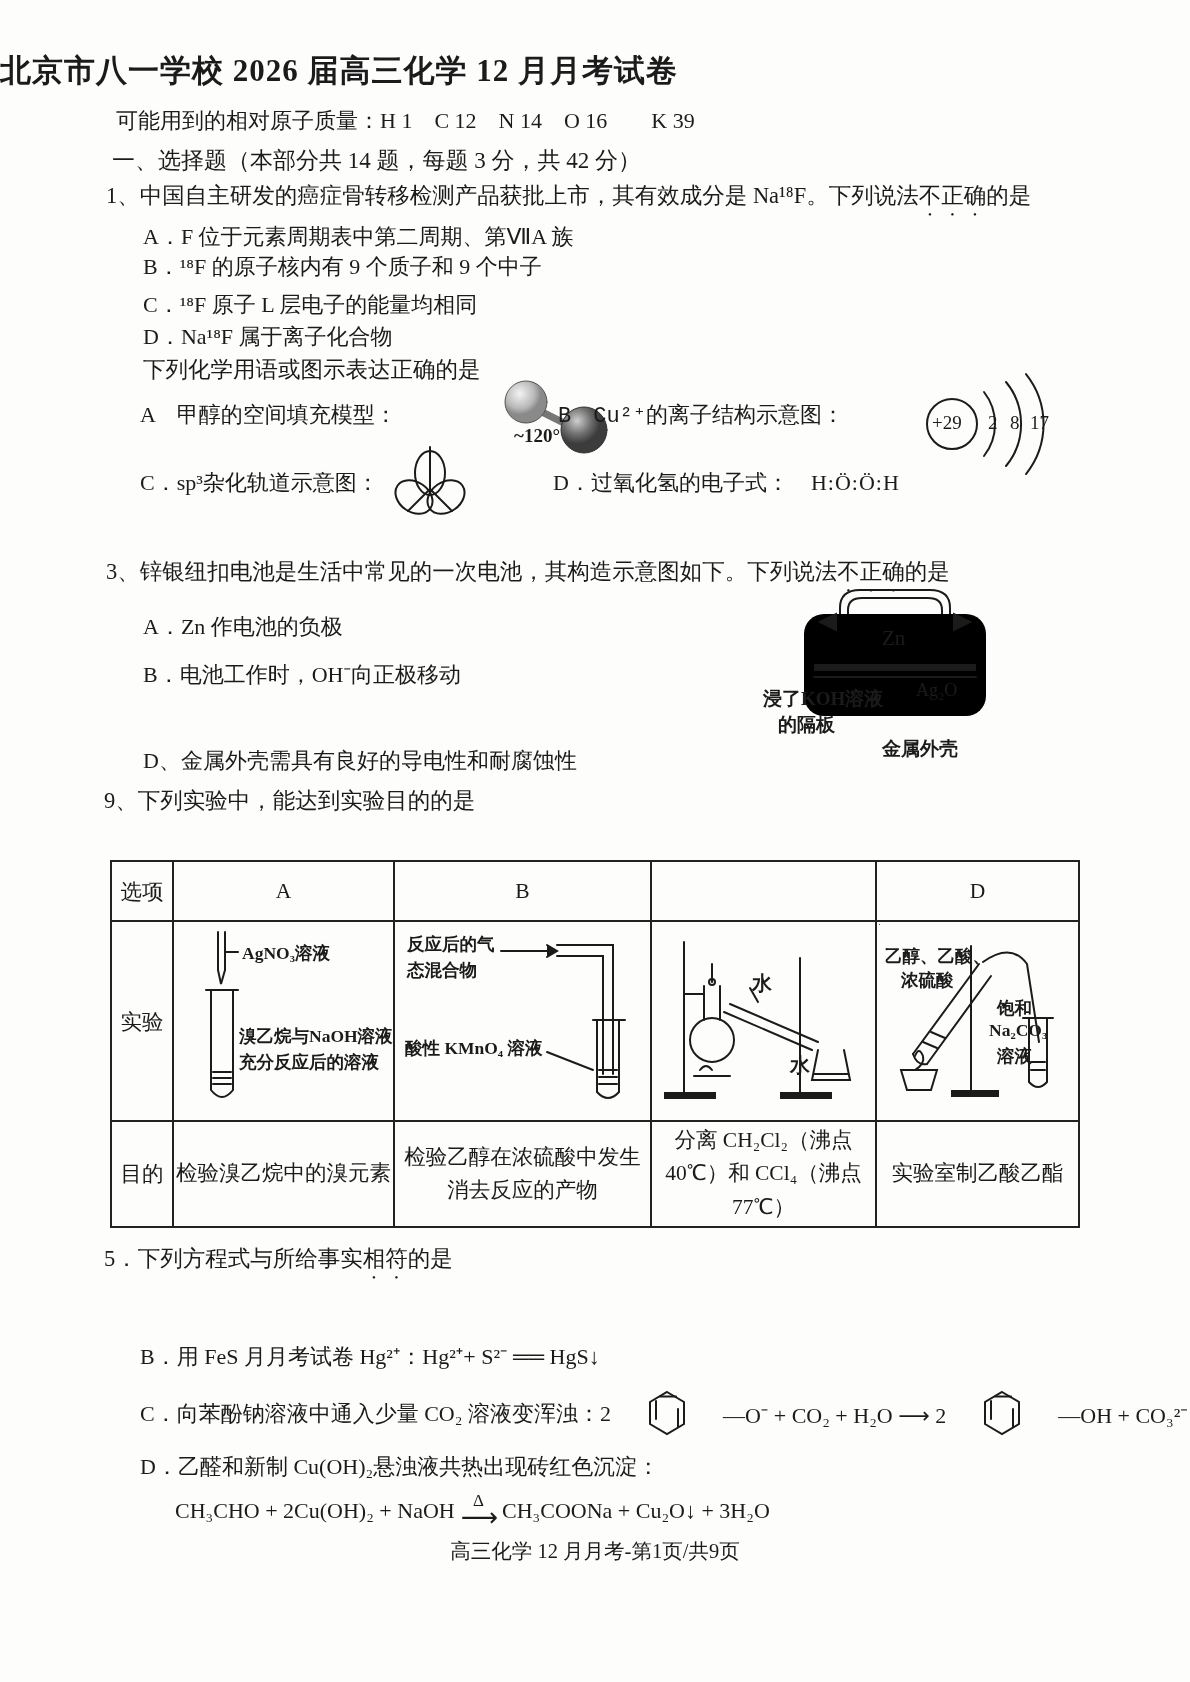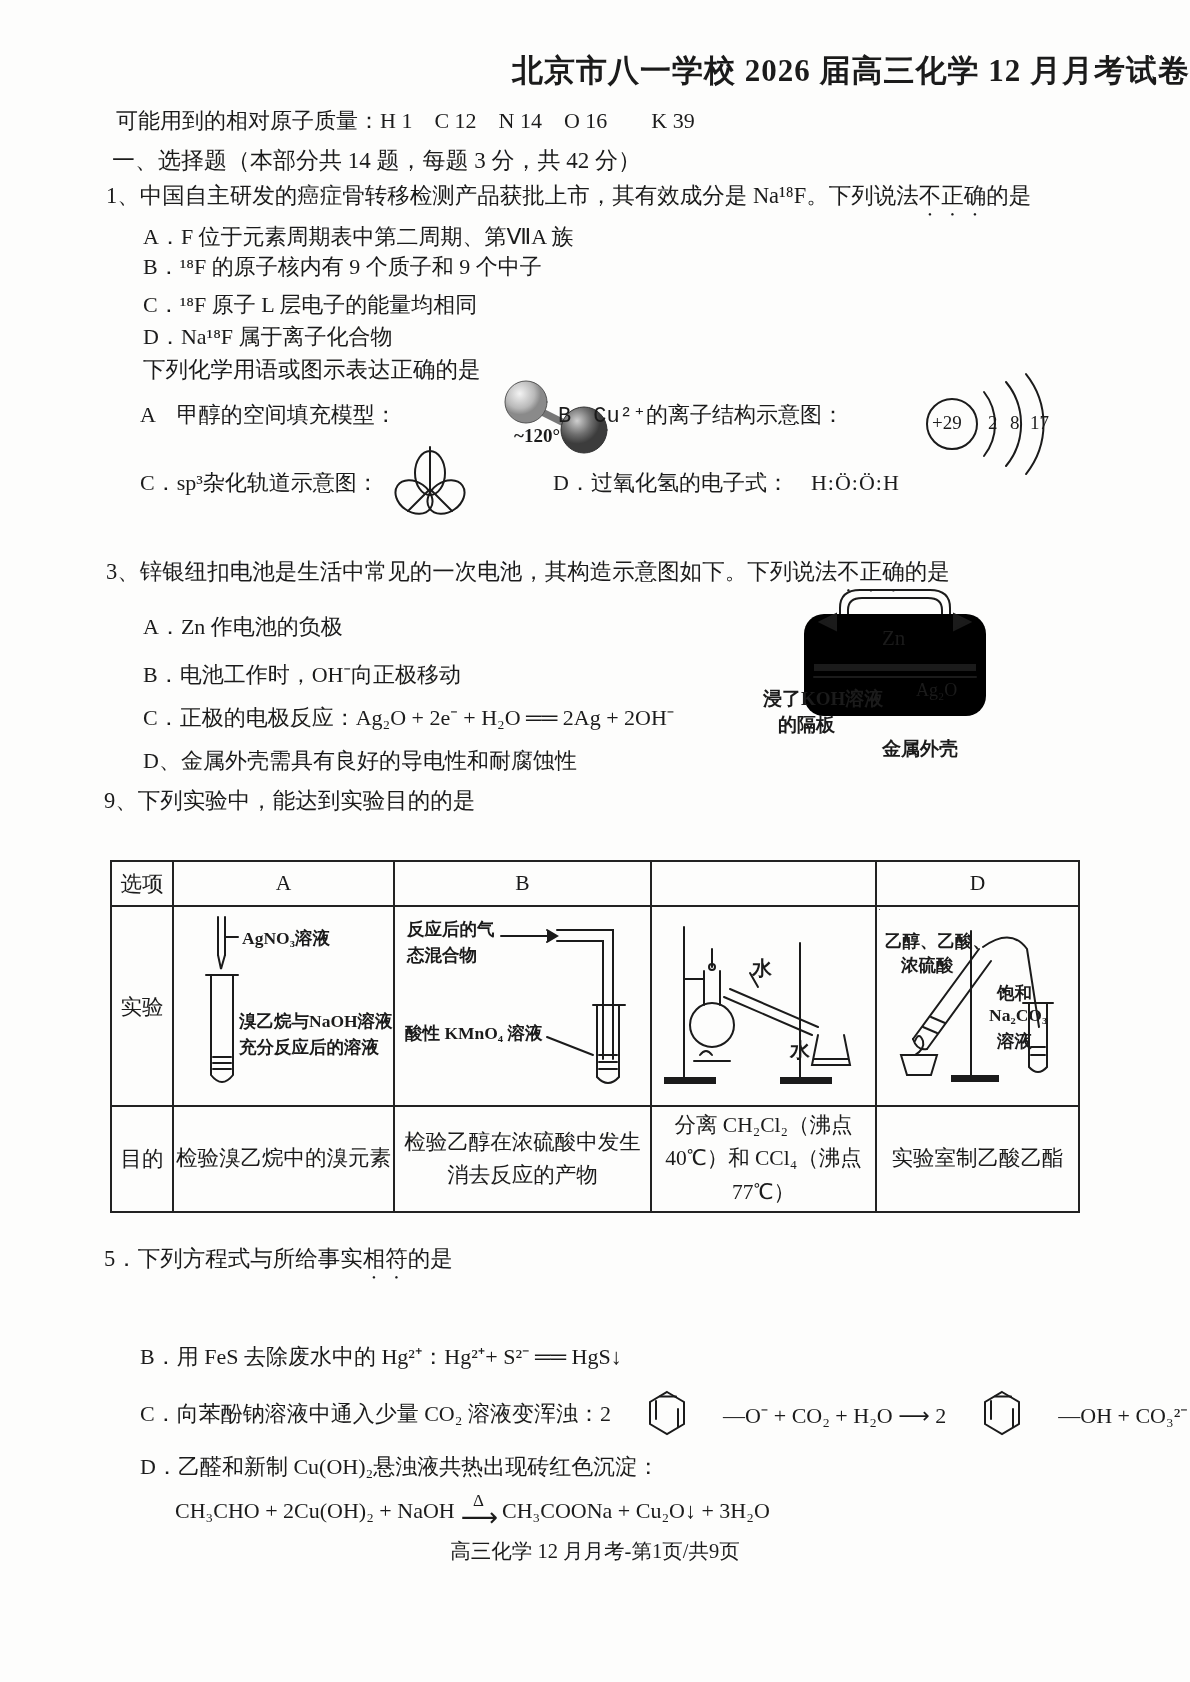--- a/index.html
+++ b/index.html
@@ -1,19 +1,19 @@
 <!DOCTYPE html>
 <html><head>
 <meta charset="utf-8">
 <style>
   * { margin:0; padding:0; box-sizing:border-box; }
   body { background:#888; font-family:"Liberation Serif", serif; }
   .page { position:relative; width:1190px; height:1682px; background:#fdfdfc; margin:0 auto; overflow:hidden; color:#1b1b1b; }
   .abs { position:absolute; white-space:nowrap; }
-  .title { width:100%; text-align:right; top:50px; font-size:31px; font-weight:bold; letter-spacing:1px; }
+  .title { width:100%; text-align:left; top:50px; font-size:31px; font-weight:bold; letter-spacing:1px; }
   .note { top:106px; left:116px; font-size:22px; }
   .section { top:145px; left:112px; font-size:23px; }
   .stem { font-size:22.5px; }
   .opt { font-size:22px; }
   .em { text-emphasis:filled dot; text-emphasis-position:under right; -webkit-text-emphasis:filled dot; -webkit-text-emphasis-position:under; }
   svg { display:block; }
   svg path, svg line, svg circle, svg ellipse, svg polyline { fill:none; stroke:#1b1b1b; stroke-width:2; stroke-linecap:round; }
   .dlabel { position:absolute; font-size:17.5px; font-weight:600; white-space:nowrap; }
   .battery-label { font-size:19px; font-weight:bold; }
   table.exp { border-collapse:collapse; table-layout:fixed; width:968px; }
@@ -90,21 +90,20 @@
       <ellipse cx="58" cy="52" rx="15" ry="20" transform="rotate(55 58 52)"></ellipse>
       <line x1="42" y1="44" x2="20" y2="66"></line>
       <line x1="42" y1="44" x2="64" y2="66"></line>
     </svg>
   </div>
   <div class="abs opt" style="top:468px;left:553px;"><span>D．过氧化氢的电子式：</span>　<span style="letter-spacing:1px;">H:Ö:Ö:H</span></div>
 
   <div class="abs stem" style="top:556px;left:106px;"><span>3、锌银纽扣电池是生活中常见的一次电池，其构造示意图如下。下列说法</span><span class="em">不正确</span><span>的是</span></div>
   <div class="abs opt" style="top:612px;left:143px;">A．Zn 作电池的负极</div>
   <div class="abs opt" style="top:658px;left:143px;">B．电池工作时，OH⁻向正极移动</div>
-  <div class="abs opt" style="top:701px;left:143px;">C．正极的电极反应：Ag₂O + 2e⁻ + H₂O ══ 2Ag + 2OH⁻</div>
   <div class="abs opt" style="top:746px;left:143px;">D、金属外壳需具有良好的导电性和耐腐蚀性</div>
 
   <div class="abs" style="top:578px;left:790px;">
     <svg width="210" height="142" viewBox="0 0 210 142">
       <path d="M50,44 L50,30 Q50,12 70,12 L140,12 Q160,12 160,30 L160,44"></path>
       <path d="M58,40 L58,32 Q58,20 72,20 L138,20 Q152,20 152,32 L152,40"></path>
       <rect x="14" y="36" width="182" height="102" rx="20"></rect>
       <rect x="22" y="42" width="166" height="90" rx="14"></rect>
       <path d="M30,44 L46,36 L46,52 Z" style="fill:#1b1b1b"></path>
       <path d="M180,44 L164,36 L164,52 Z" style="fill:#1b1b1b"></path>
@@ -123,21 +122,21 @@
   <div class="abs" style="top:860px;left:110px;">
     <table class="exp">
       <colgroup>
           <col style="width:62px">
           <col style="width:221px">
           <col style="width:257px">
           <col style="width:225px">
           <col style="width:203px">
         </colgroup>
       <tbody>
-          <tr style="height:45px;padding-left:40px;">
+          <tr style="height:60px;padding-left:40px;">
         <td>选项</td>
         <td>A</td>
         <td>B</td>
         <td></td>
         <td>D</td>
       </tr>
       <tr style="height:196px;">
         <td>实验</td>
         <td class="diagcell">
           <div class="diagwrap">
@@ -233,21 +232,21 @@
         <td class="purpose">检验溴乙烷中的溴元素</td>
         <td class="purpose">检验乙醇在浓硫酸中发生消去反应的产物</td>
         <td class="purpose">分离 CH₂Cl₂（沸点 40℃）和 CCl₄（沸点 77℃）</td>
         <td class="purpose">实验室制乙酸乙酯</td>
       </tr>
     </tbody>
       </table>
   </div>
 
   <div class="abs stem" style="top:1243px;left:104px;"><span>5．下列方程式与所给事实</span><span class="em">相符</span><span>的是</span></div>
-  <div class="abs opt" style="top:1340px;left:140px;">B．用 FeS 去除废水中的 Hg²⁺：Hg²⁺+ S²⁻ ══ HgS↓</div>
+  <div class="abs opt" style="top:1340px;left:140px;">B．用 FeS 月月考试卷 Hg²⁺：Hg²⁺+ S²⁻ ══ HgS↓</div>
 
   <div class="abs opt eqline" style="top:1388px;left:140px;gap:33px;">
     <span>C．向苯酚钠溶液中通入少量 CO₂ 溶液变浑浊：2</span>
     <svg class="benzene" width="44" height="52" viewBox="0 0 44 52">
       <polygon points="22,4 39,14 39,36 22,46 5,36 5,14" style="fill:none;stroke:#1b1b1b;stroke-width:2"></polygon>
       <line x1="11" y1="13" x2="11" y2="31"></line>
         <line x1="15" y1="8.5" x2="31" y2="8.5"></line>
         <line x1="33" y1="21" x2="33" y2="39"></line>
     </svg>
     <span>—O⁻ + CO₂ + H₂O ⟶ 2</span>

